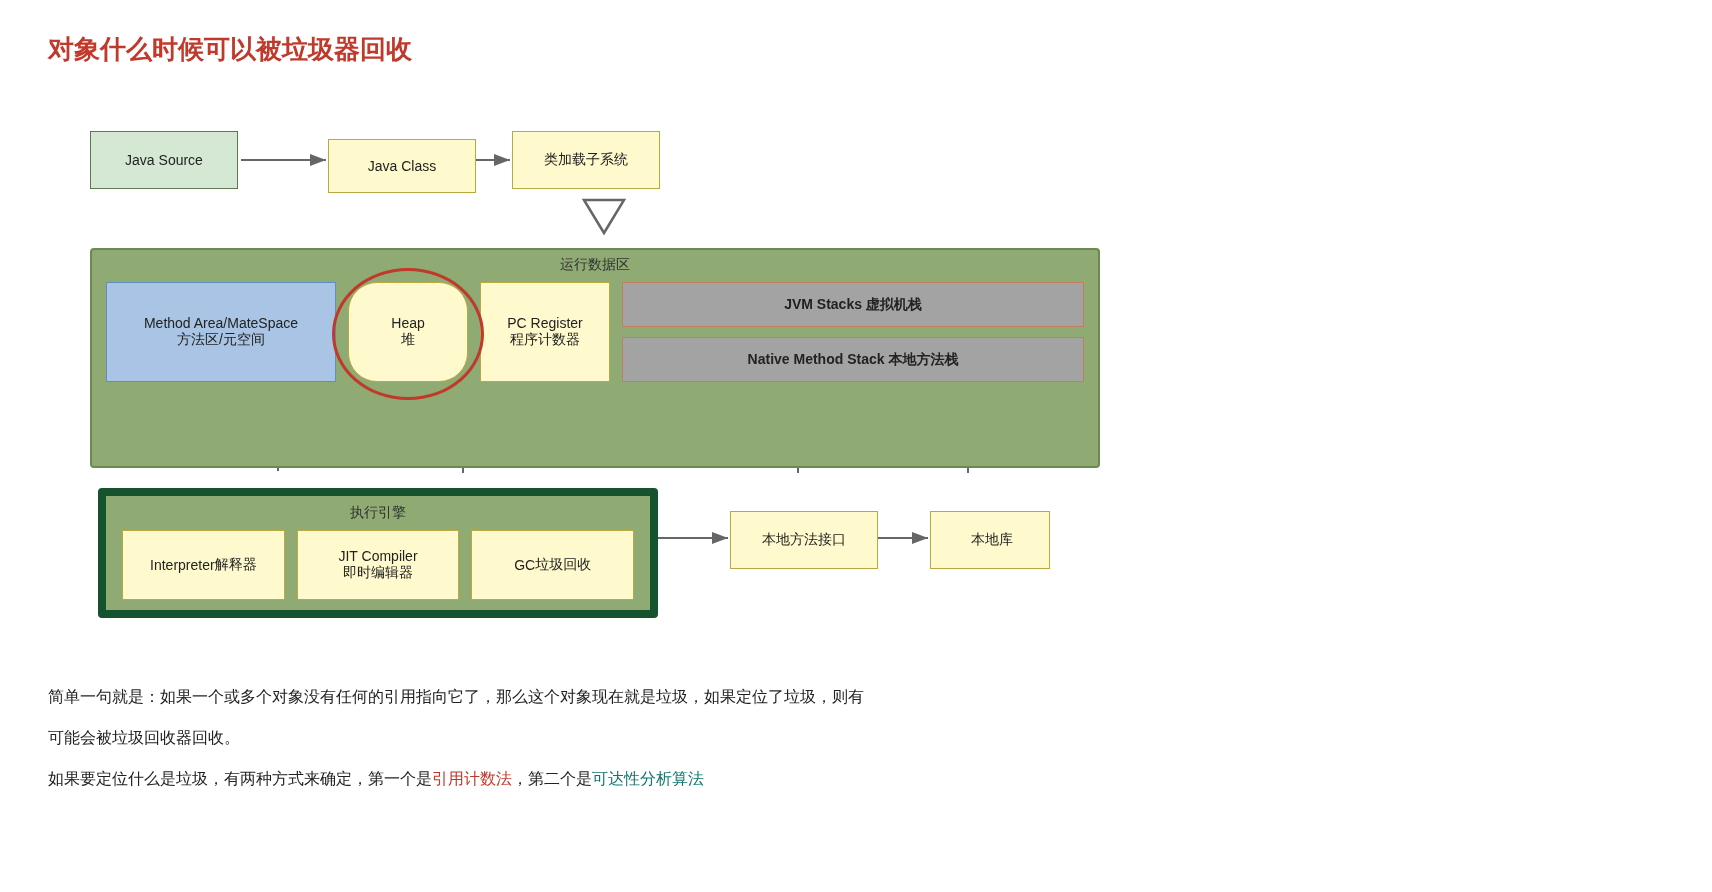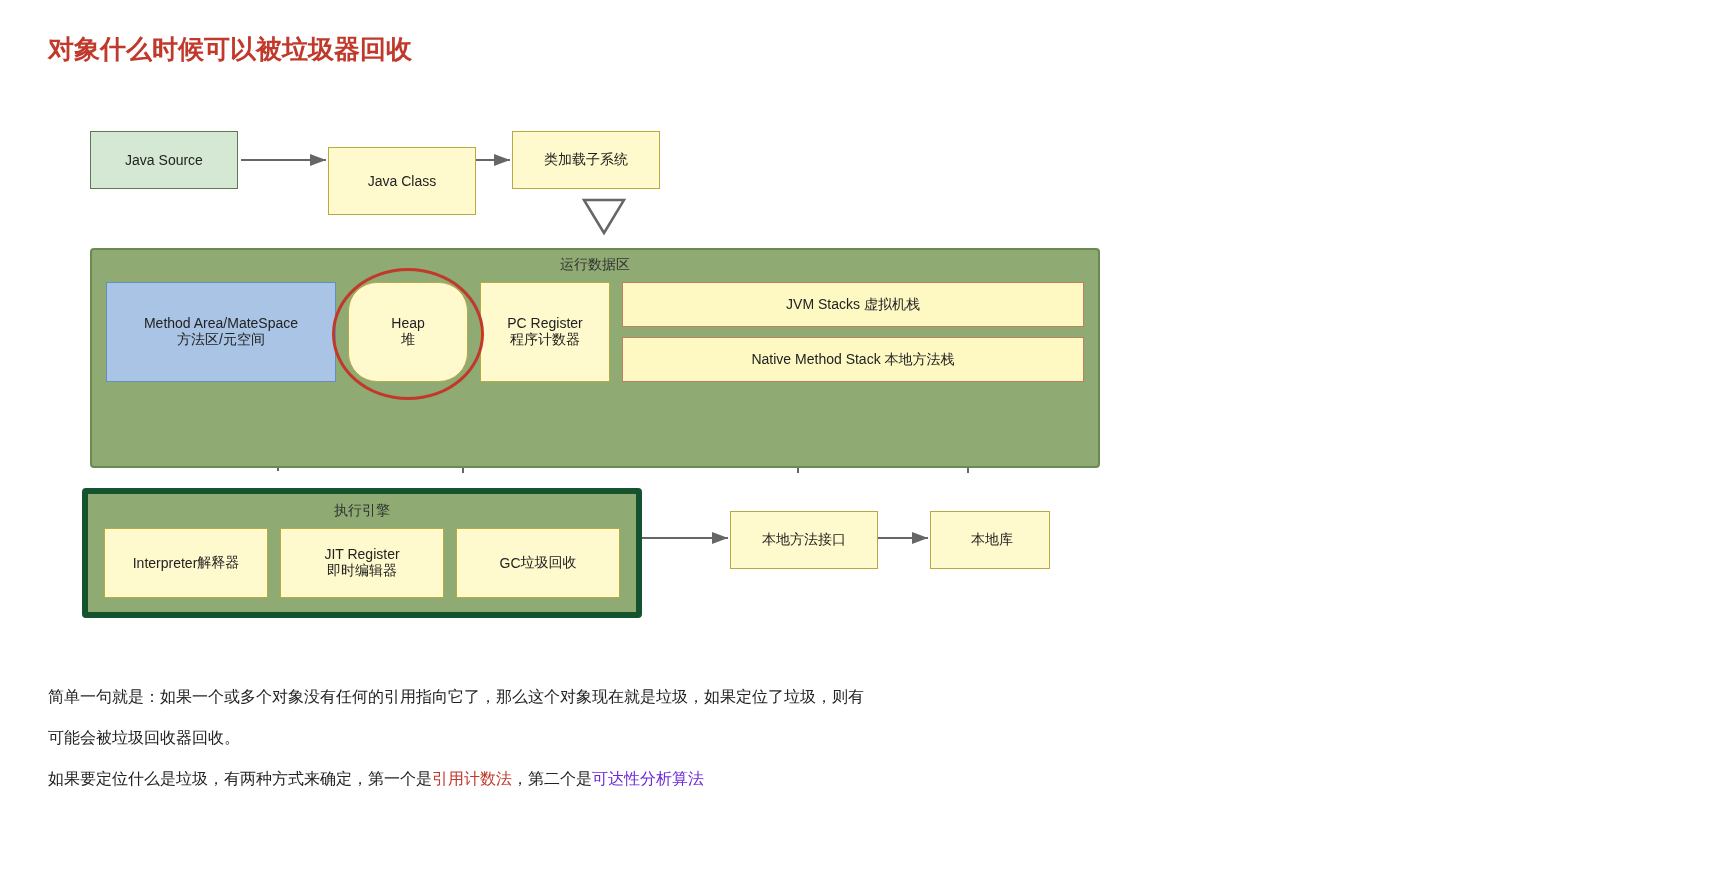--- a/index.html
+++ b/index.html
@@ -45,25 +45,26 @@
       text-align: center;
       font-size: 14px;
       display: flex;
       flex-direction: column;
       justify-content: center;
       align-items: center;
       min-width: 180px;
     }
 
     .box-stack {
-      background: #fef9c3;
+      background: #a3a3a3;
       border: 1.5px solid #c08060;
       padding: 12px 24px;
       text-align: center;
       font-size: 14px;
+      font-weight: bold;
     }
 
     
     .diagram-svg {
       position: absolute;
       top: 0; left: 0;
       width: 100%;
       height: 100%;
       pointer-events: none;
       overflow: visible;
@@ -88,21 +89,21 @@
     
     .desc-text {
       font-size: 16px;
       line-height: 1.8;
       color: #222;
       max-width: 1100px;
       margin-bottom: 12px;
     }
 
     .highlight-red { color: #c0392b; }
-    .highlight-orange { color: #6d28d9; }
+    .highlight-orange { color: #0f766e; }
 
     
   </style>
 </head>
 <body>
 
 <div class="page-title">对象什么时候可以被垃圾器回收</div>
 
 <div class="diag-wrap">
 
@@ -133,21 +134,21 @@
 
     <line x1="750" y1="370" x2="750" y2="296" stroke="#666" stroke-width="2" marker-end="url(#arrowhead)"></line>
 
     <line x1="920" y1="370" x2="920" y2="296" stroke="#666" stroke-width="2" marker-end="url(#arrowhead)"></line>
   </svg>
 
   <div class="abs-box box-green" style="left:42px; top:28px; width:148px; height:58px;">
     <span>Java Source</span>
   </div>
 
-  <div class="abs-box box-yellow" style="left:280px; top:44px; width:148px; height:68px;">
+  <div class="abs-box box-yellow" style="left:280px; top:36px; width:148px; height:54px;">
     <span>Java Class</span>
   </div>
 
   <div class="abs-box box-yellow" style="left:464px; top:28px; width:148px; height:58px;">
     <span>类加载子系统</span>
   </div>
 
   <div style="position:absolute; left:42px; top:145px; width:1010px; height:220px;
               background:#8faa72; border:2px solid #6a8a52; border-radius:4px;">
 
@@ -184,36 +185,36 @@
           <span>JVM Stacks 虚拟机栈</span>
         </div>
         <div class="box-stack" style="flex:1; display:flex; justify-content:center; align-items:center;">
           <span>Native Method Stack 本地方法栈</span>
         </div>
       </div>
 
     </div>
   </div>
 
-  <div style="position:absolute; left:34px; top:385px; width:560px; height:130px;
-              background:#8faa72; border:6px solid #14532d; border-radius:4px;">
+  <div style="position:absolute; left:50px; top:385px; width:560px; height:130px;
+              background:#8faa72; border:8px solid #14532d; border-radius:4px;">
 
     <div style="text-align:center; font-size:14px; color:#333; margin-top:8px; margin-bottom:8px;">执行引擎</div>
 
     <div style="display:flex; gap:12px; padding:0 16px 16px;">
 
       <div class="box-yellow" style="flex:1; min-height:70px; display:flex; flex-direction:row;
                   justify-content:center; align-items:center;">
         <span style="display:block;">Interpreter</span>
         <span style="display:block;">解释器</span>
       </div>
 
       <div class="box-yellow" style="flex:1; min-height:70px; display:flex; flex-direction:column;
                   justify-content:center; align-items:center;">
-        <span style="display:block;">JIT Register</span>
+        <span style="display:block;">JIT Compiler</span>
         <span style="display:block;">即时编辑器</span>
       </div>
 
       <div class="box-yellow" style="flex:1; min-height:70px; display:flex; flex-direction:row;
                   justify-content:center; align-items:center;">
         <span style="display:block;">GC</span>
         <span style="display:block;">垃圾回收</span>
       </div>
     </div>
   </div>

